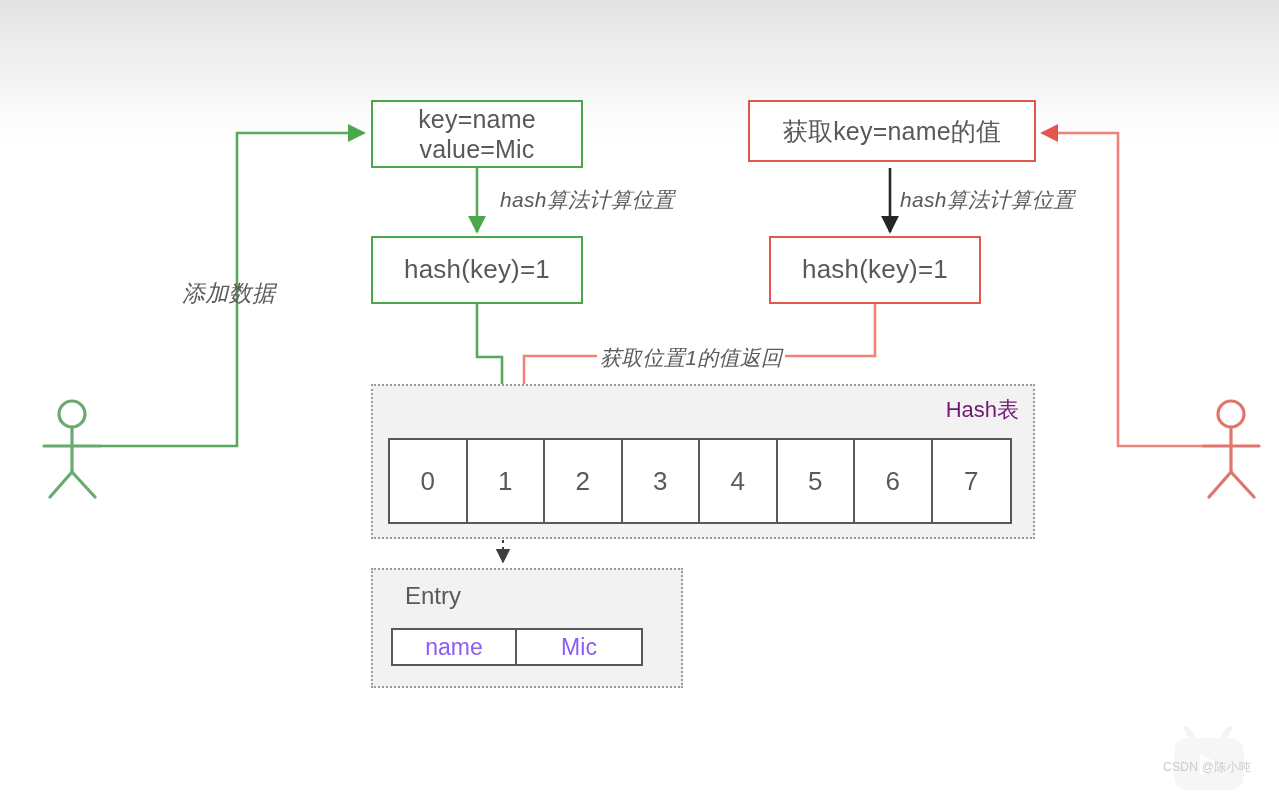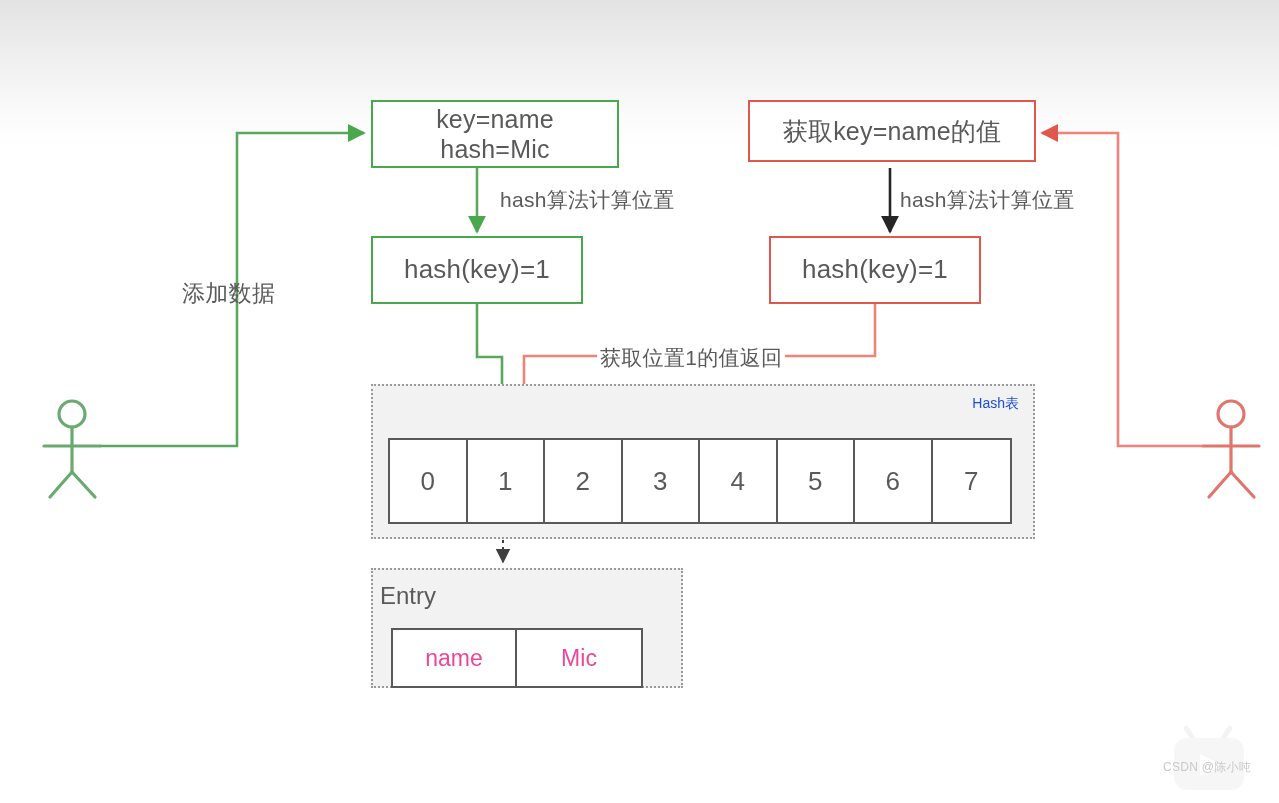--- a/index.html
+++ b/index.html
@@ -33,36 +33,37 @@
   }
   .node.green { border: 2px solid #49a74c; }
   .node.red   { border: 2px solid #e1574c; }
 
   .label {
     position: absolute;
     color: #5a5a5a;
     white-space: nowrap;
     font-size: 21px;
     letter-spacing: 0.3px;
+    font-style: italic;
   }
 
   
   #hash-table-container {
     position: absolute;
     left: 371px; top: 384px;
     width: 664px; height: 155px;
     box-sizing: border-box;
     border: 2px dotted #9a9a9a;
     background: #f2f2f2;
   }
   #hash-table-title {
     position: absolute;
     right: 14px; top: 9px;
-    font-size: 14px;
-    color: #1d4ed8;
+    font-size: 22px;
+    color: #701a75;
     white-space: nowrap;
   }
   #hash-cells {
     position: absolute;
     left: 15px; top: 52px;
     display: flex;
     box-sizing: border-box;
     border: 2px solid #595959;
     background: #ffffff;
   }
@@ -84,42 +85,42 @@
   #entry-box {
     position: absolute;
     left: 371px; top: 568px;
     width: 312px; height: 120px;
     box-sizing: border-box;
     border: 2px dotted #9a9a9a;
     background: #f2f2f2;
   }
   #entry-title {
     position: absolute;
-    left: 7px; top: 12px;
+    left: 32px; top: 12px;
     font-size: 24px;
     color: #5a5a5a;
   }
   #entry-cells {
     position: absolute;
     left: 18px; top: 58px;
     display: flex;
     box-sizing: border-box;
     border: 2px solid #595959;
     background: #ffffff;
   }
   .entry-cell {
     width: 124px;
-    height: 56px;
+    height: 34px;
     box-sizing: border-box;
     border-right: 2px solid #595959;
     display: flex;
     align-items: center;
     justify-content: center;
     font-size: 23px;
-    color: #ec4899;
+    color: #8b5cf6;
     background: #ffffff;
   }
   .entry-cell:last-child { border-right: none; }
 
   
   #watermark {
     position: absolute;
     left: 1160px; top: 726px;
     width: 110px; height: 74px;
     opacity: 0.5;
@@ -178,23 +179,23 @@
 
     <path d="M 1203 446 L 1118 446 L 1118 133 L 1042 133" stroke="#ef8279" stroke-width="2.6" fill="none" marker-end="url(#arrow-red)"></path>
 
     <path d="M 890 168 L 890 232" stroke="#262626" stroke-width="2.6" fill="none" marker-end="url(#arrow-black)"></path>
 
     <path d="M 875 303 L 875 356 L 524 356 L 524 430" stroke="#ef8279" stroke-width="2.6" fill="none" marker-end="url(#arrow-red)"></path>
 
     <path d="M 503 526 L 503 562" stroke="#3f3f3f" stroke-width="2" fill="none" stroke-dasharray="3 4" marker-end="url(#arrow-gray)"></path>
   </svg>
 
-  <div class="node green" id="node-put-input" style="left:371px; top:100px; width:248px; height:68px; font-size:25px;">
+  <div class="node green" id="node-put-input" style="left:371px; top:100px; width:212px; height:68px; font-size:25px;">
     <div>key=name</div>
-    <div>hash=Mic</div>
+    <div>value=Mic</div>
   </div>
 
   <div class="node green" id="node-put-hash" style="left:371px; top:236px; width:212px; height:68px; font-size:26px;">
     <div>hash(key)=1</div>
   </div>
 
   <div class="node red" id="node-get-request" style="left:748px; top:100px; width:288px; height:62px; font-size:25px;">
     <div>获取key=name的值</div>
   </div>
 

